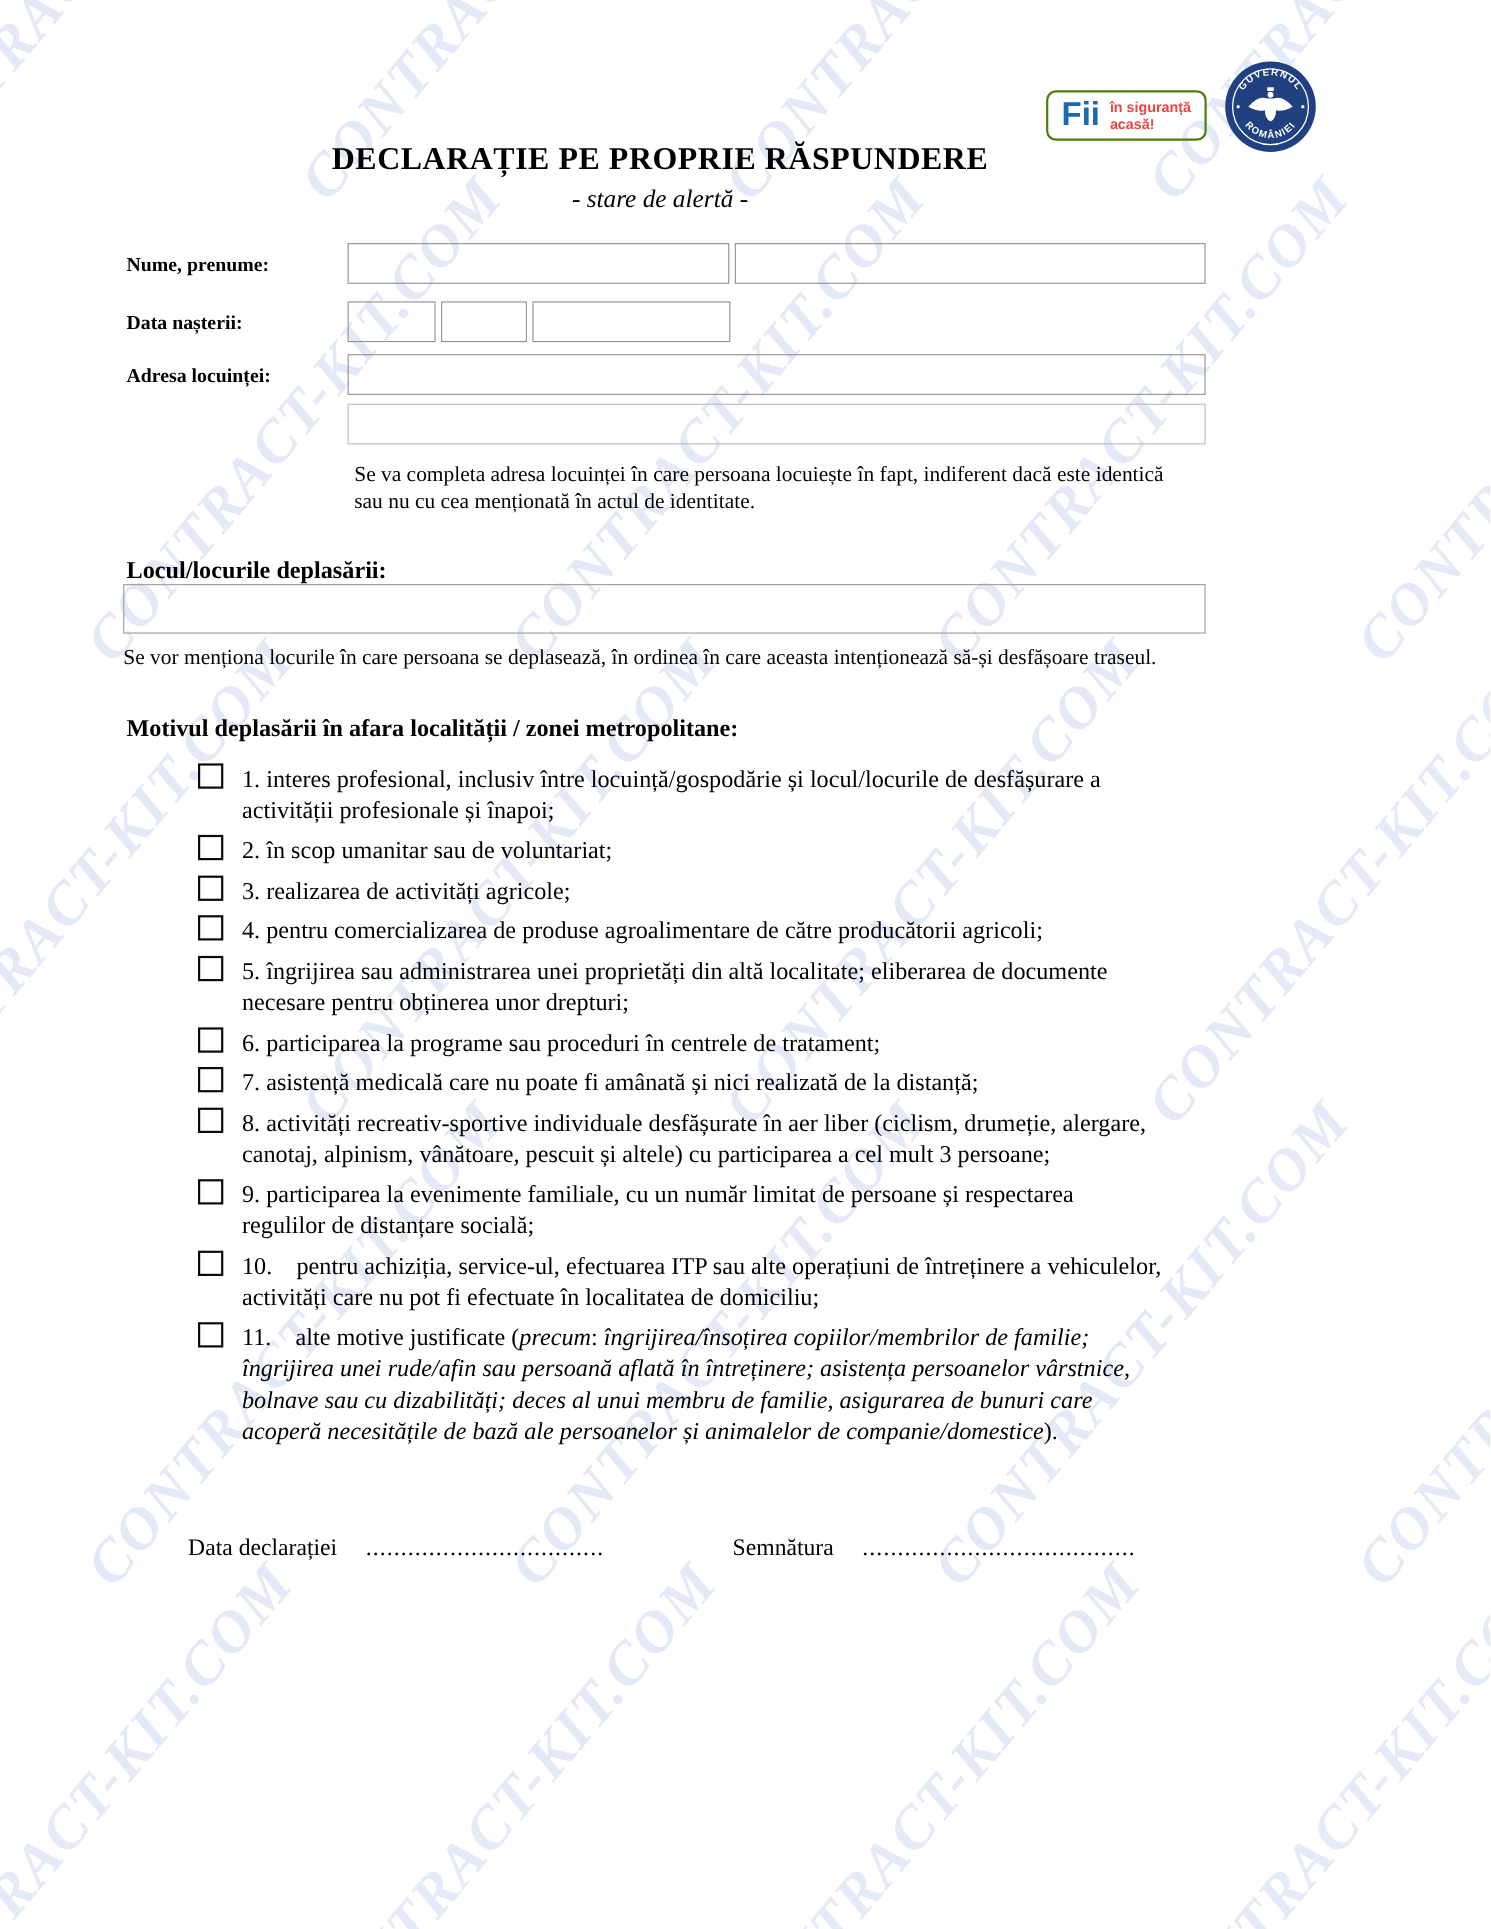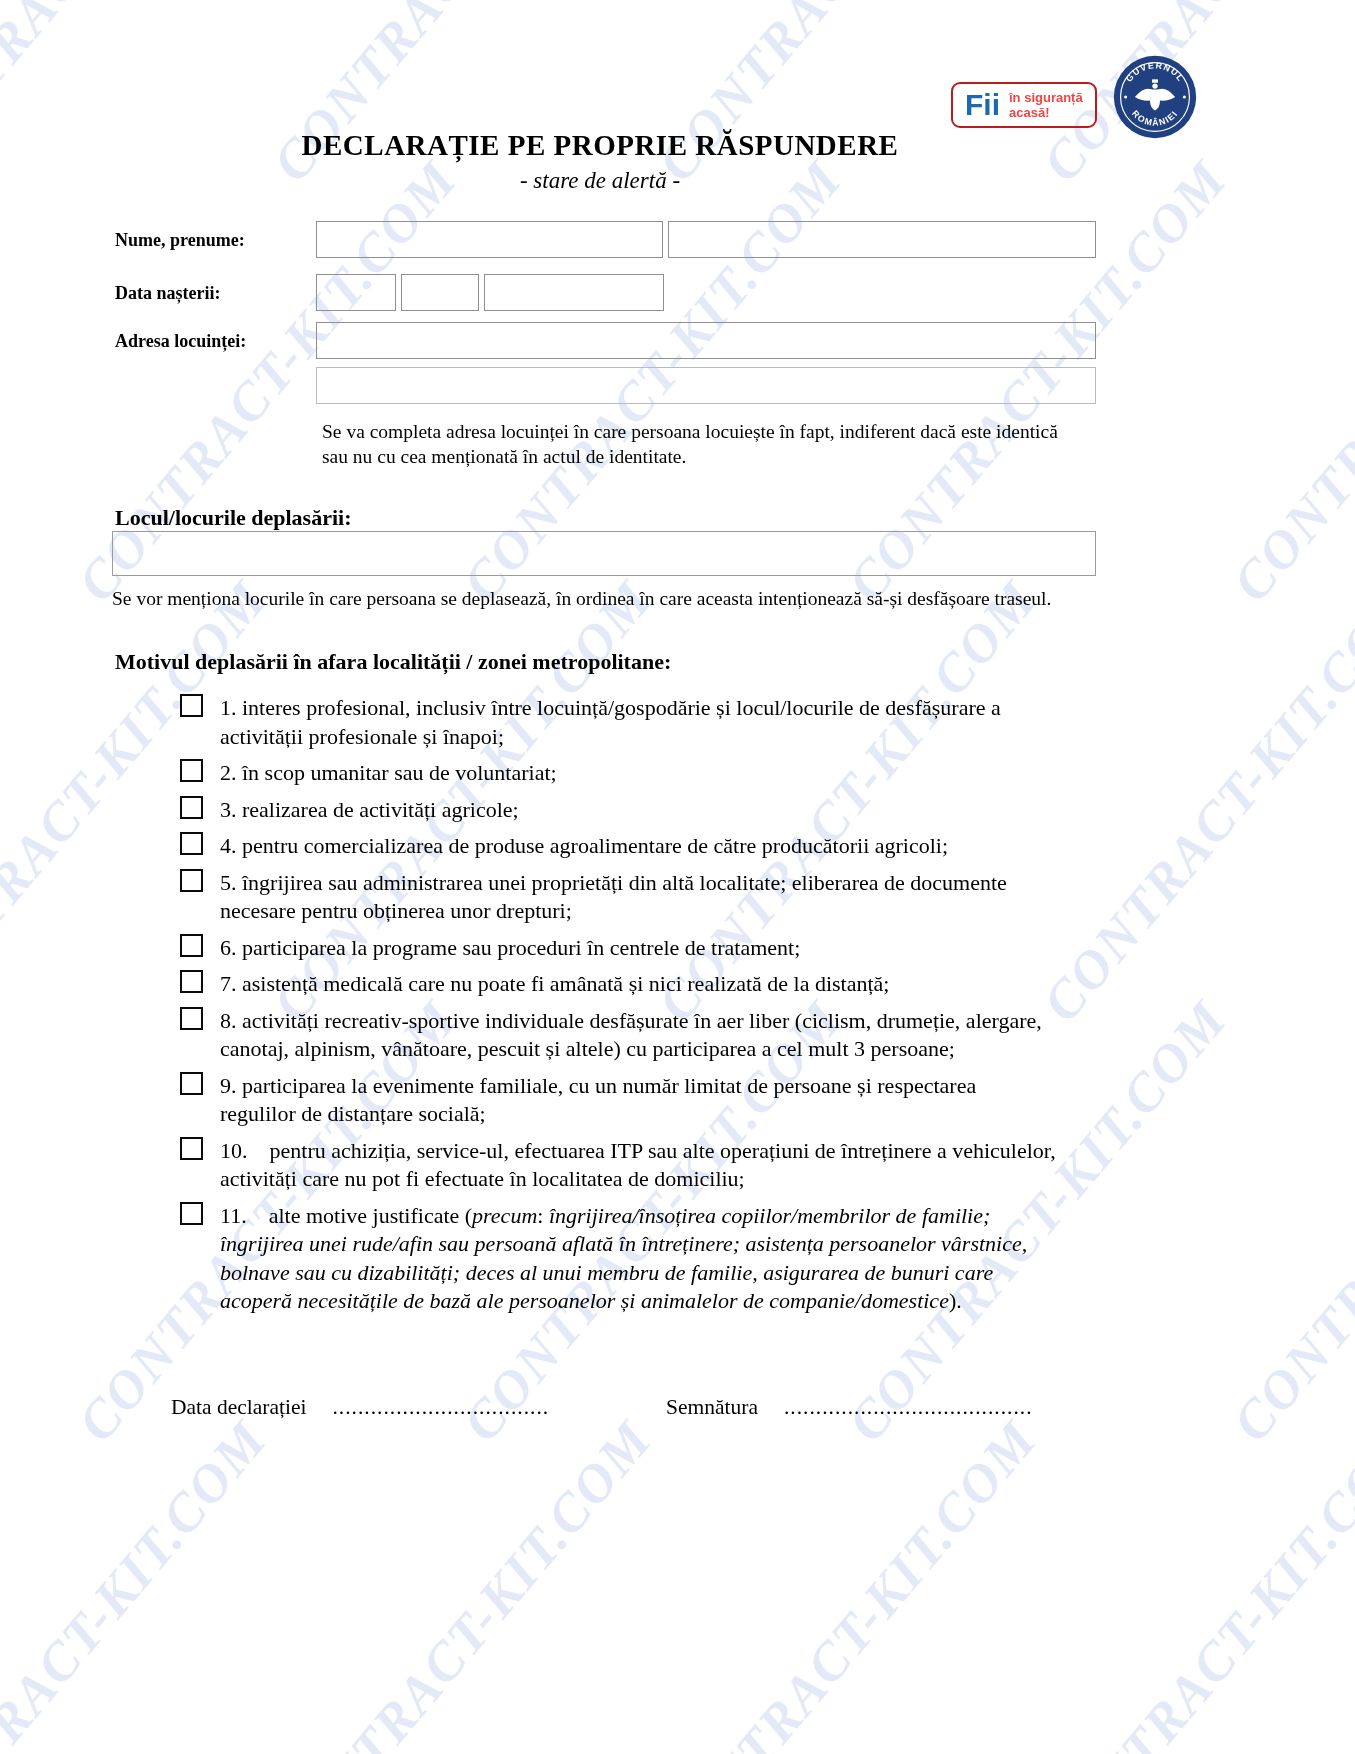--- a/index.html
+++ b/index.html
@@ -7,21 +7,21 @@
         font-family:"Liberation Serif",serif;color:#000;}
   
   .wm-layer{position:absolute;inset:0;z-index:0;pointer-events:none;}
   .wm{position:absolute;transform:rotate(-50deg);font-style:italic;font-weight:bold;
       font-size:54px;letter-spacing:2px;color:#c9d5f0;opacity:.5;white-space:nowrap;
       font-family:"Liberation Serif",serif;}
   .content{position:absolute;inset:0;z-index:1;}
   .abs{position:absolute;}
   
   .badge{left:951px;top:82px;height:46px;display:inline-flex;align-items:center;gap:9px;
-         border:2px solid #b91c1c;border-radius:9px;padding:2px 12px;box-sizing:border-box;}
+         border:2px solid #4d7c0f;border-radius:9px;padding:2px 12px;box-sizing:border-box;}
   .badge-fii{font-family:"Liberation Sans",sans-serif;font-weight:bold;font-size:30px;color:#1b6ab1;line-height:1;}
   .badge-col{display:flex;flex-direction:column;justify-content:center;}
   .badge-col span{font-family:"Liberation Sans",sans-serif;font-weight:bold;font-size:13px;
                   line-height:15px;color:#ef4444;white-space:nowrap;}
   .seal{left:1113px;top:55px;width:84px;height:84px;}
   
   .title{left:95px;top:129px;width:1010px;text-align:center;font-weight:bold;font-size:29px;letter-spacing:.5px;}
   .subtitle{left:95px;top:168px;width:1010px;text-align:center;font-style:italic;font-size:23px;}
   
   .lbl{font-weight:bold;font-size:18px;white-space:nowrap;}

